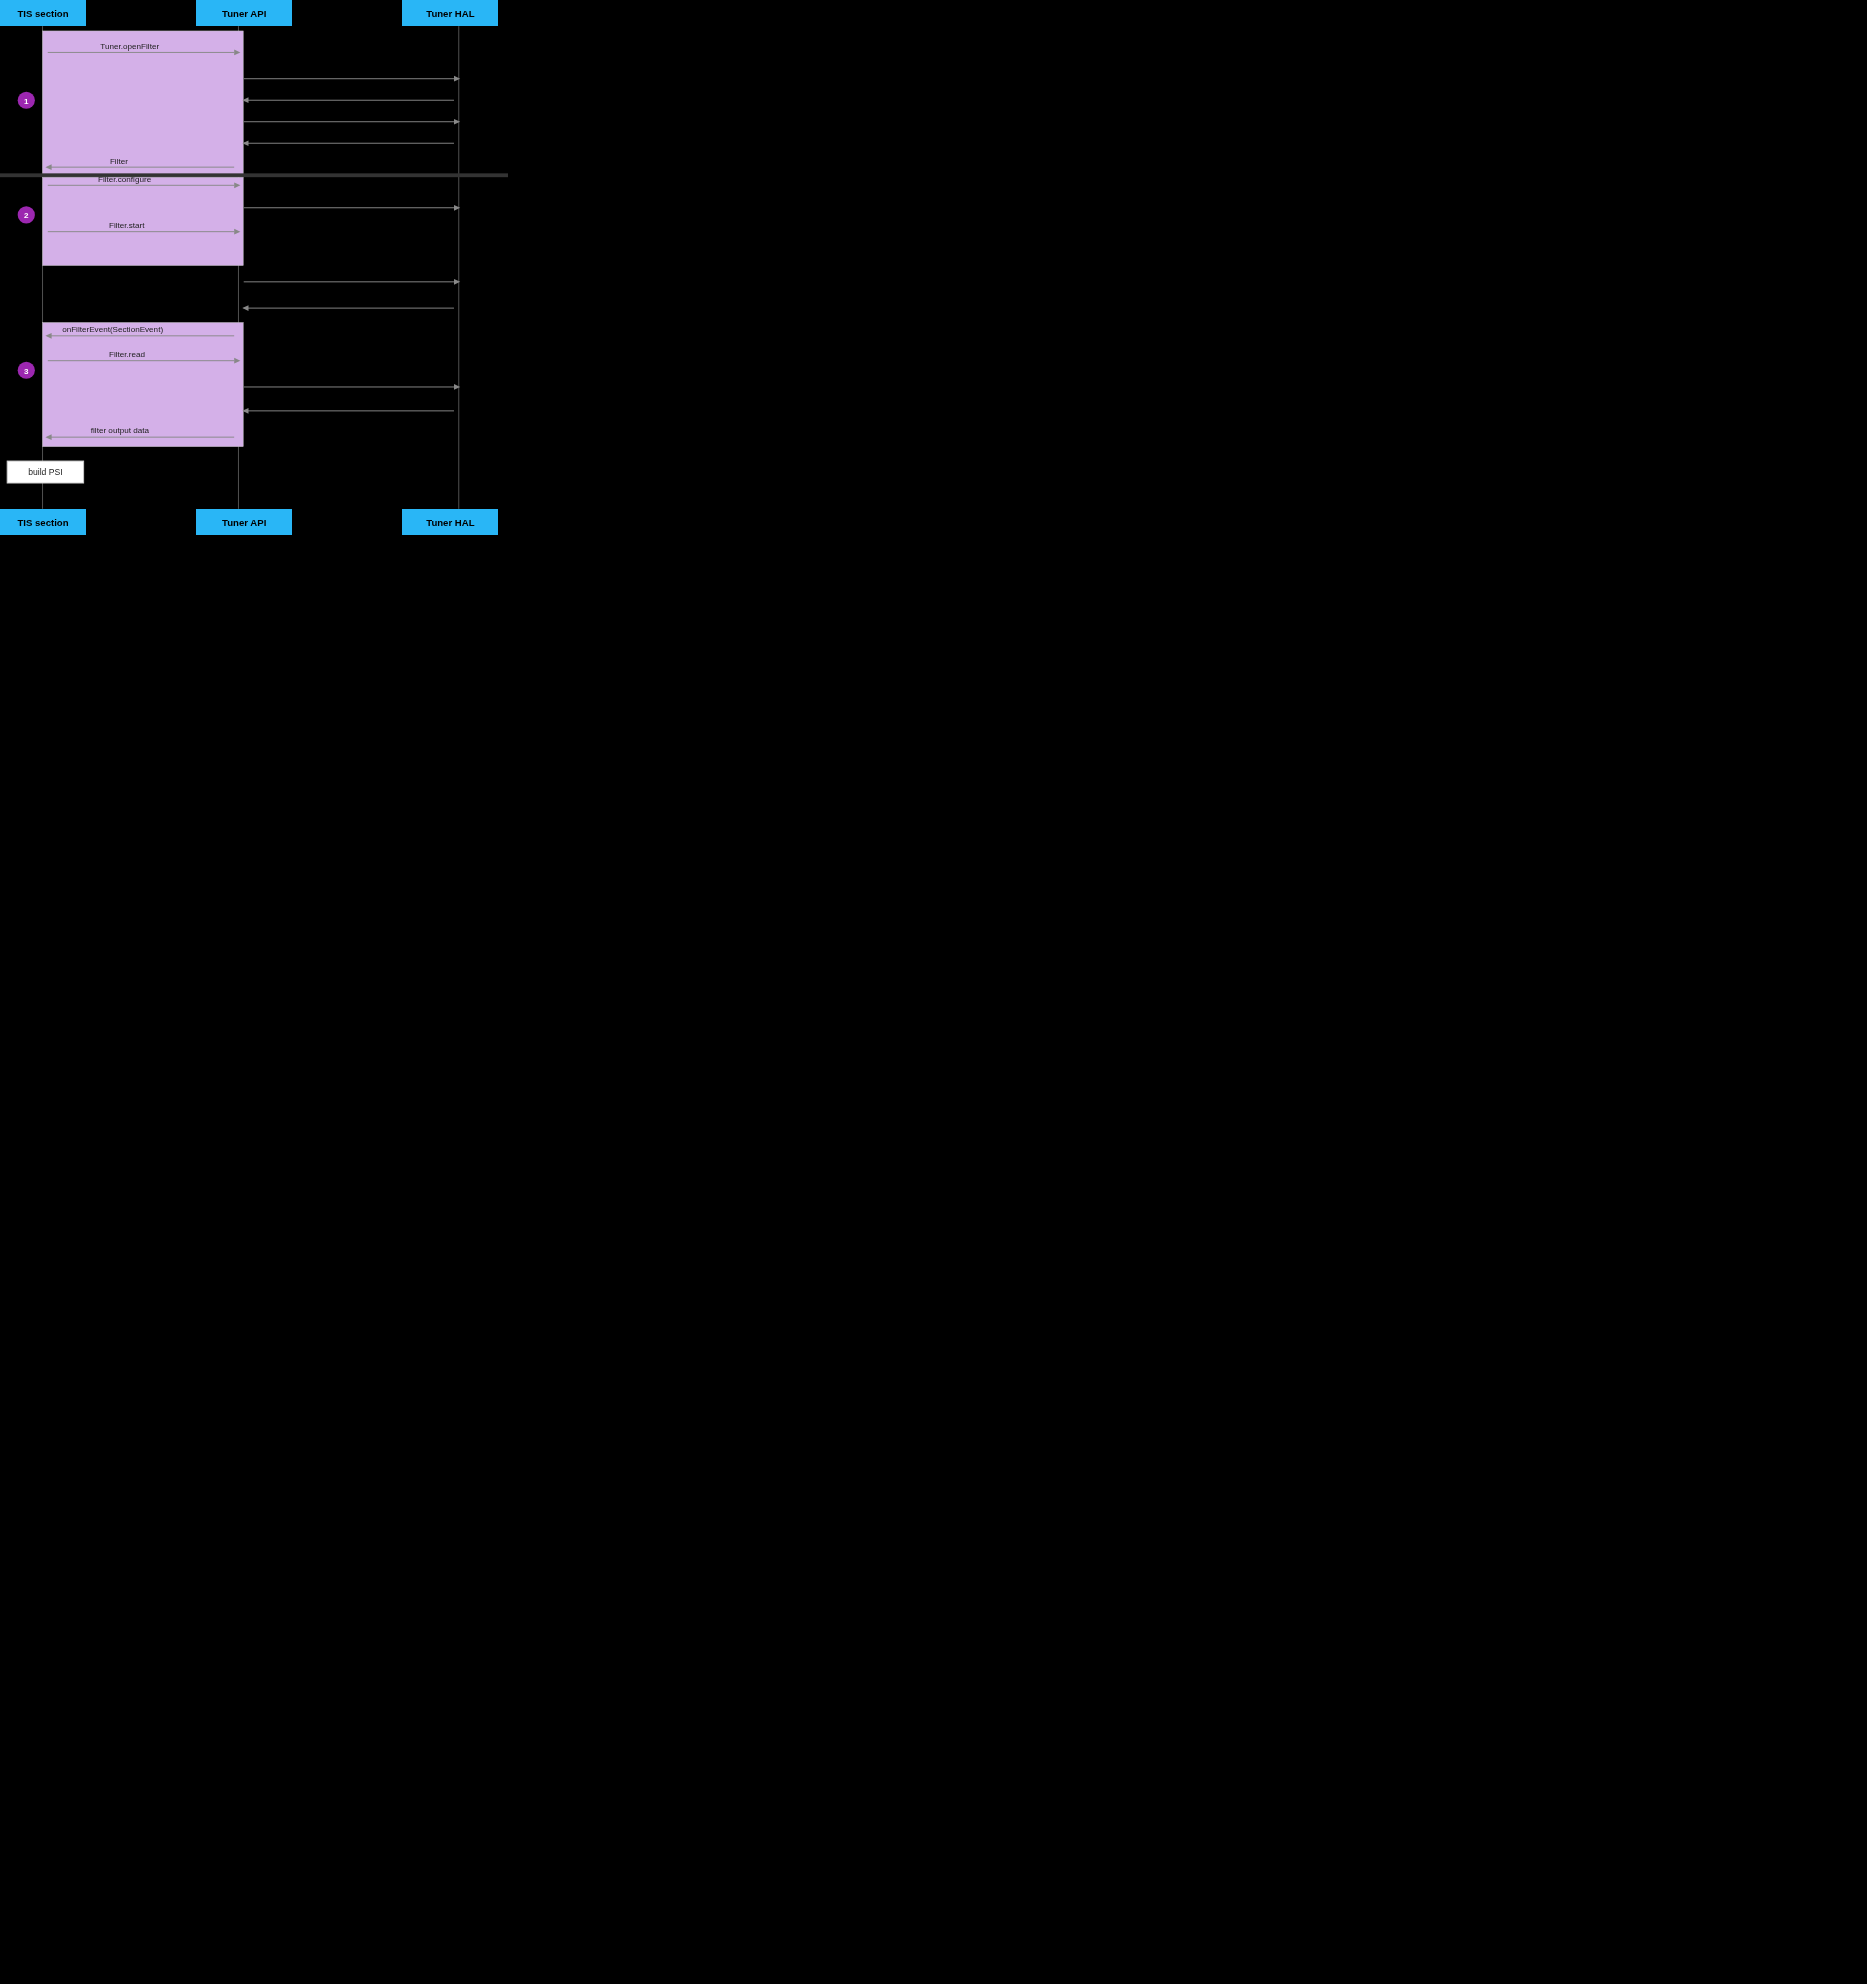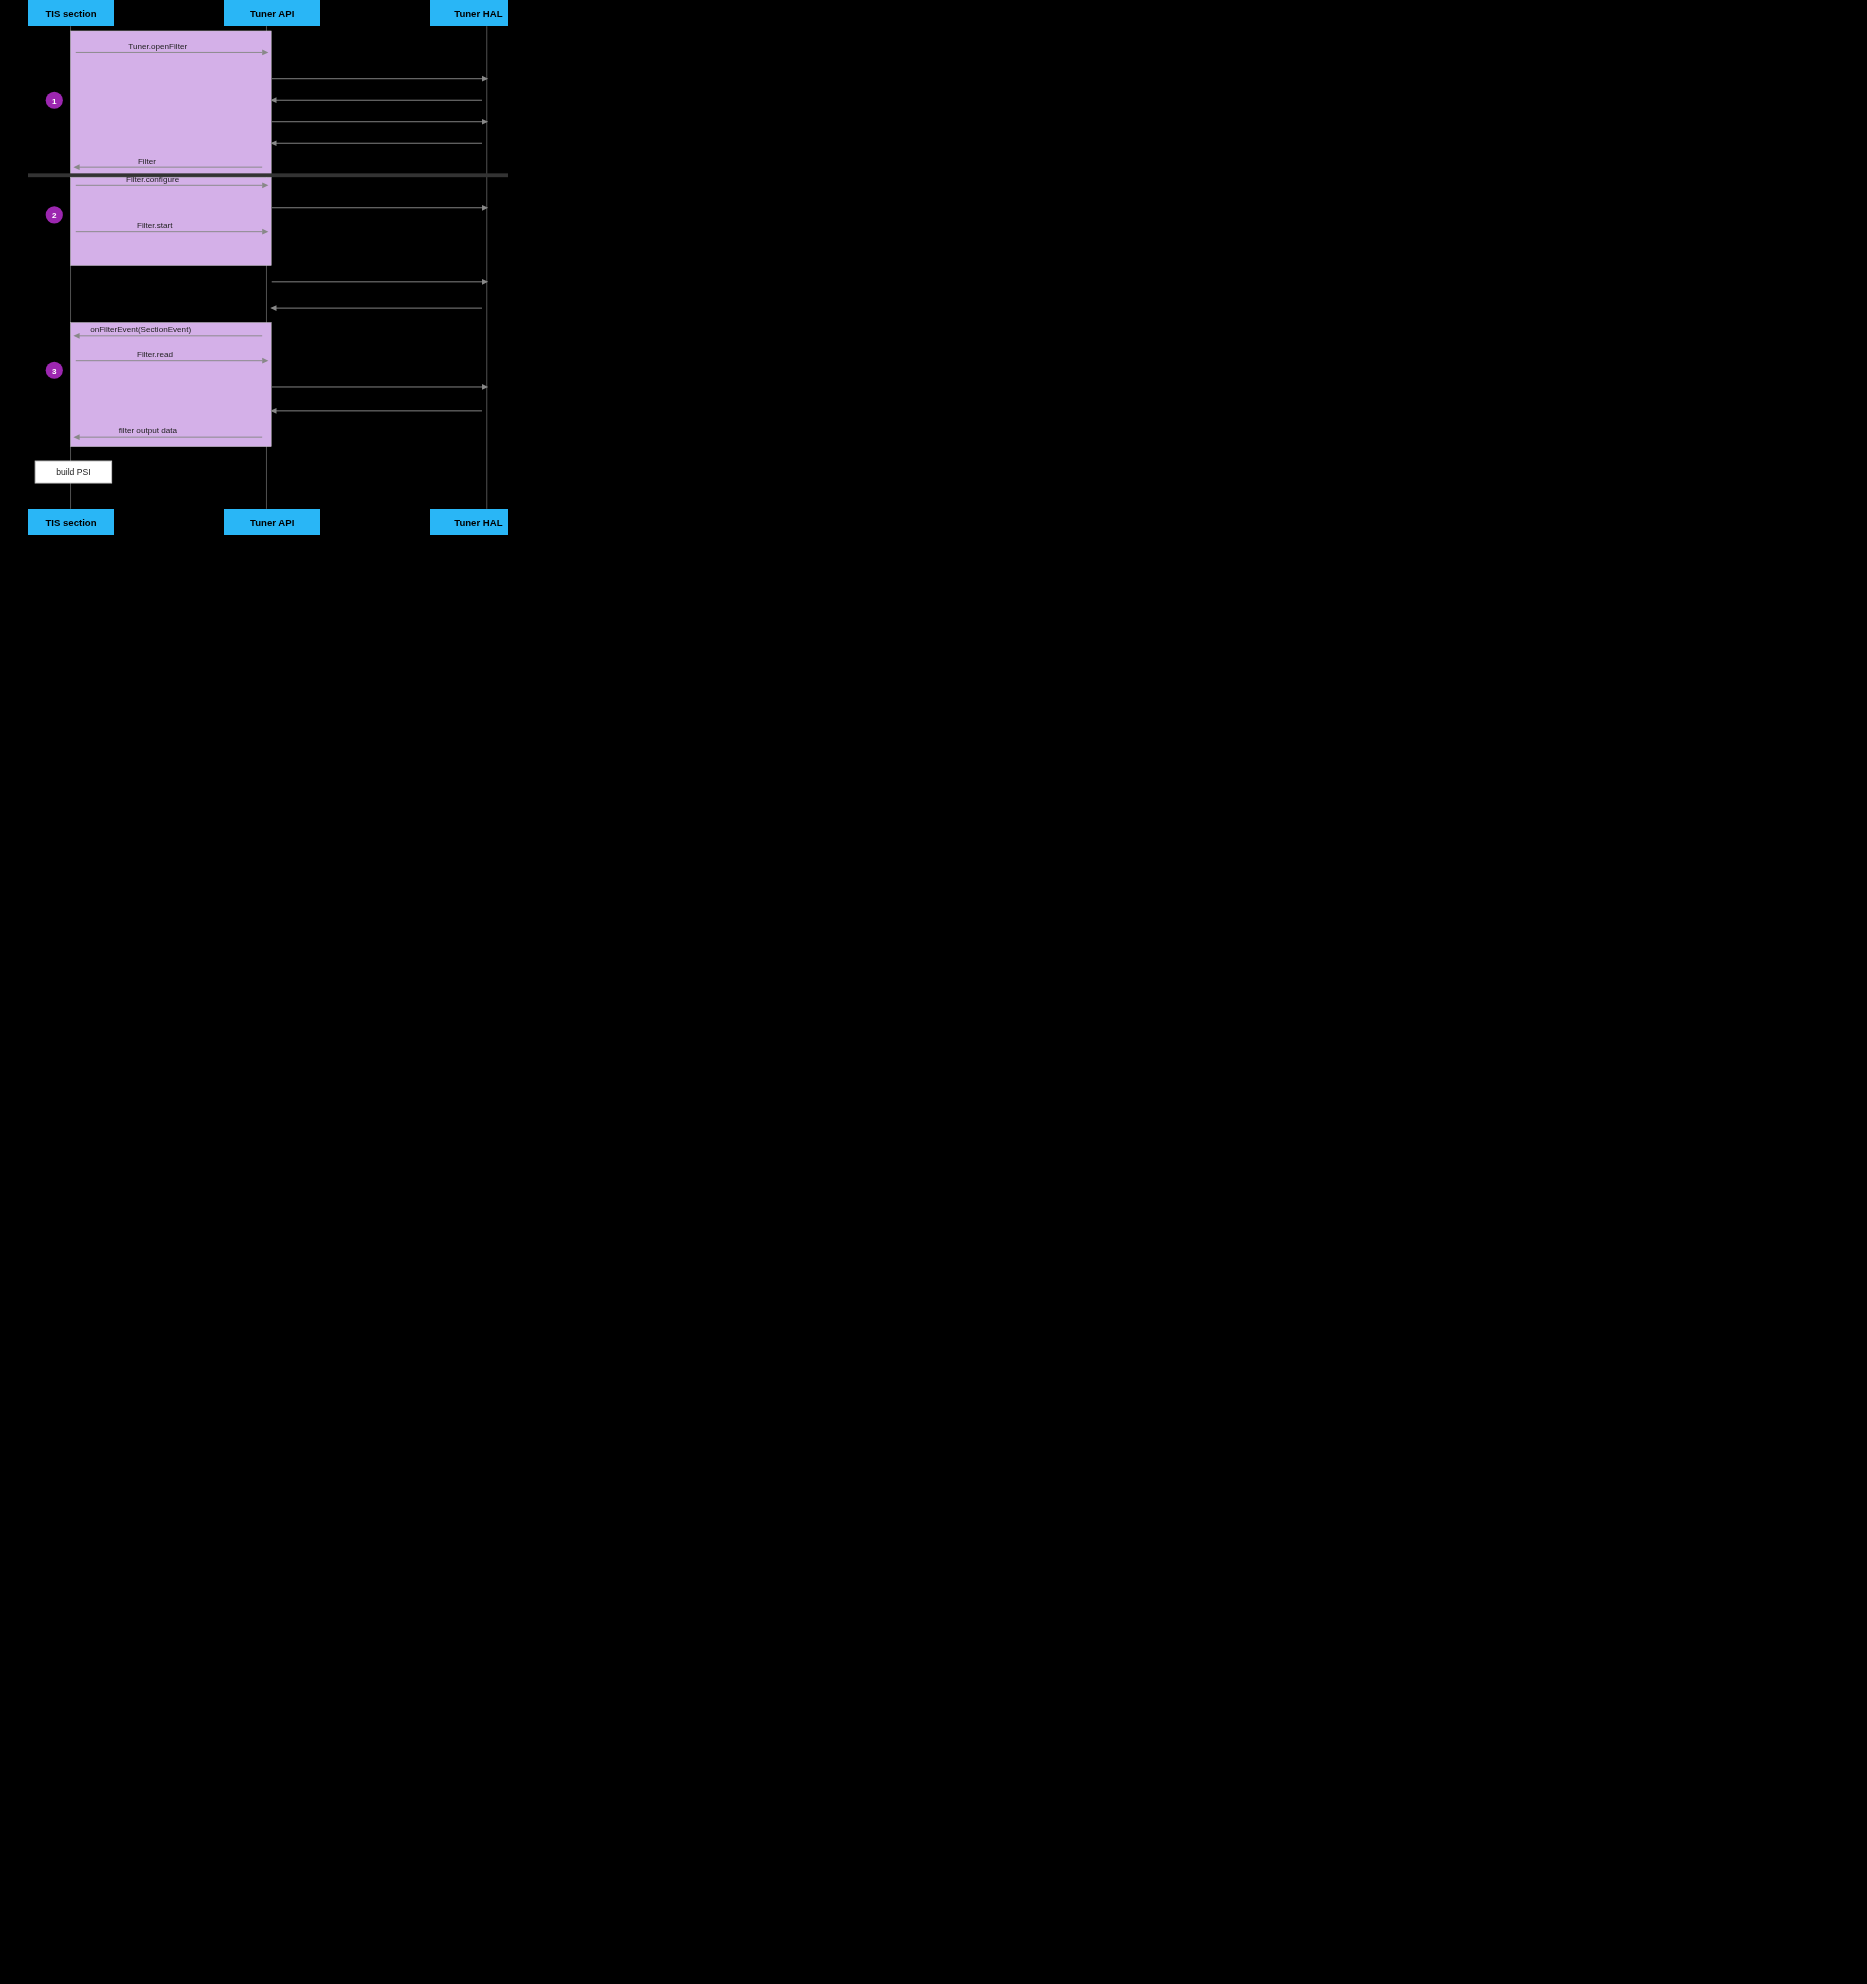--- a/index.html
+++ b/index.html
@@ -9,21 +9,20 @@
       width: 508px;
       min-height: 508px;
       position: relative;
       overflow-x: hidden;
     }
 
     .diagram {
       width: 508px;
       background: #c2410c;
       position: relative;
-      margin-left: 28px;
     }
   </style>
 </head>
 <body>
 
 <div class="diagram">
 
   <div style="display:flex; width:100%; height:26px; background:#000; align-items:stretch;">
     <div style="width:86px; height:26px; background:#29b6f6; display:flex; align-items:center; justify-content:center;">
       <span style="font-size:9.6px; font-weight:bold; color:#000;">TIS section</span>

